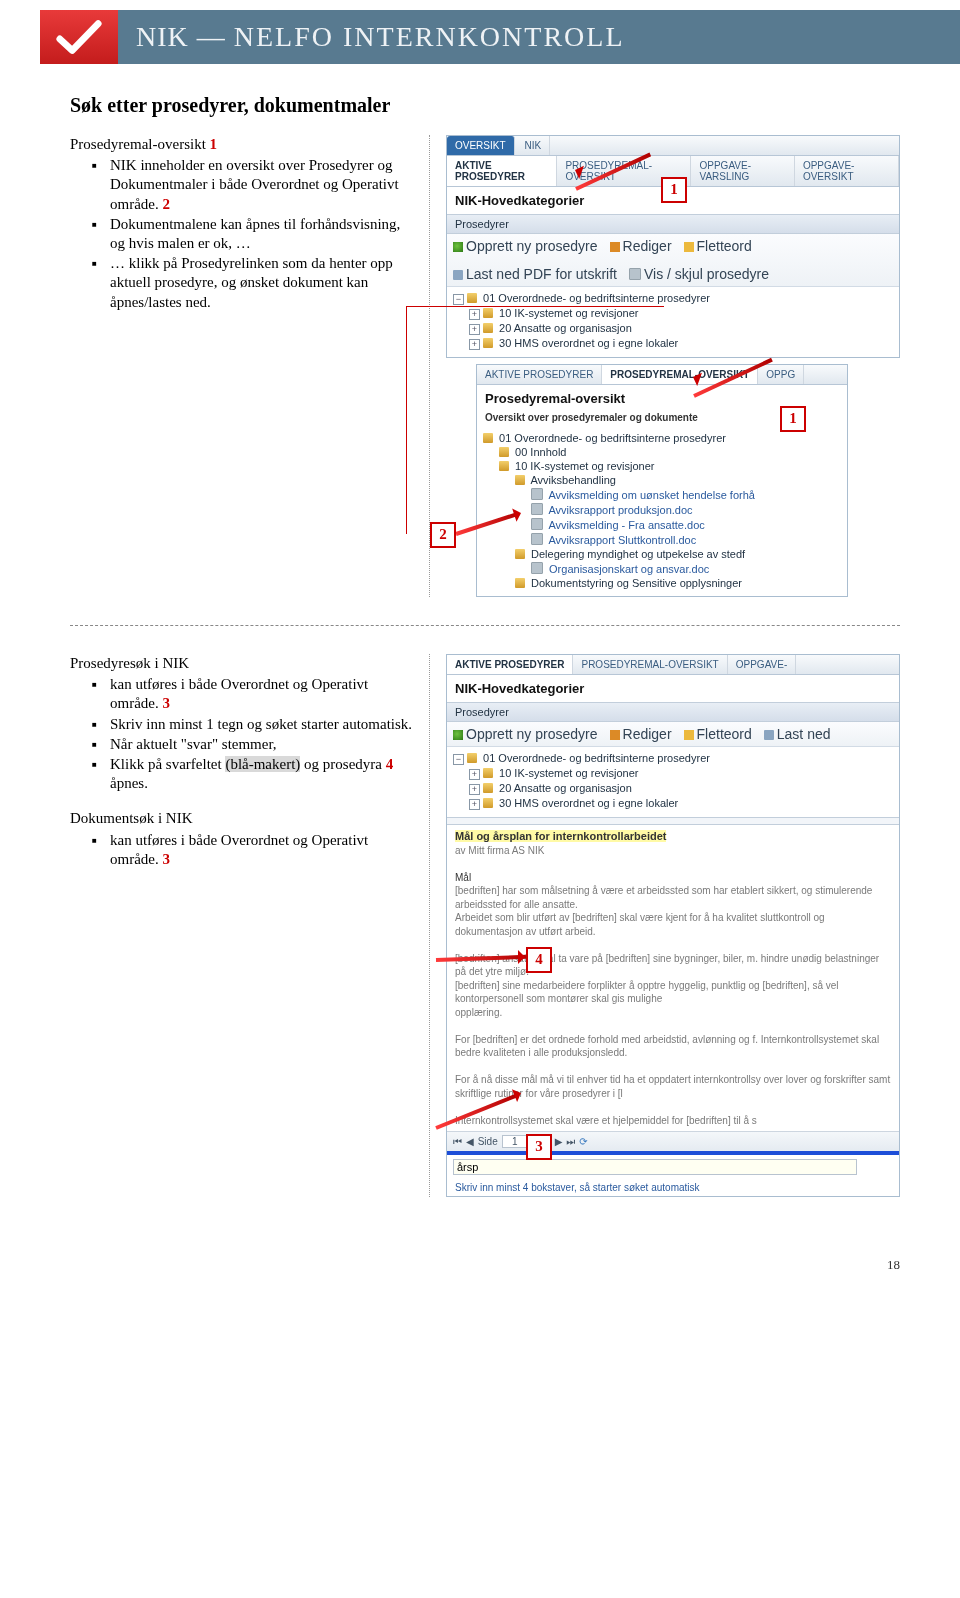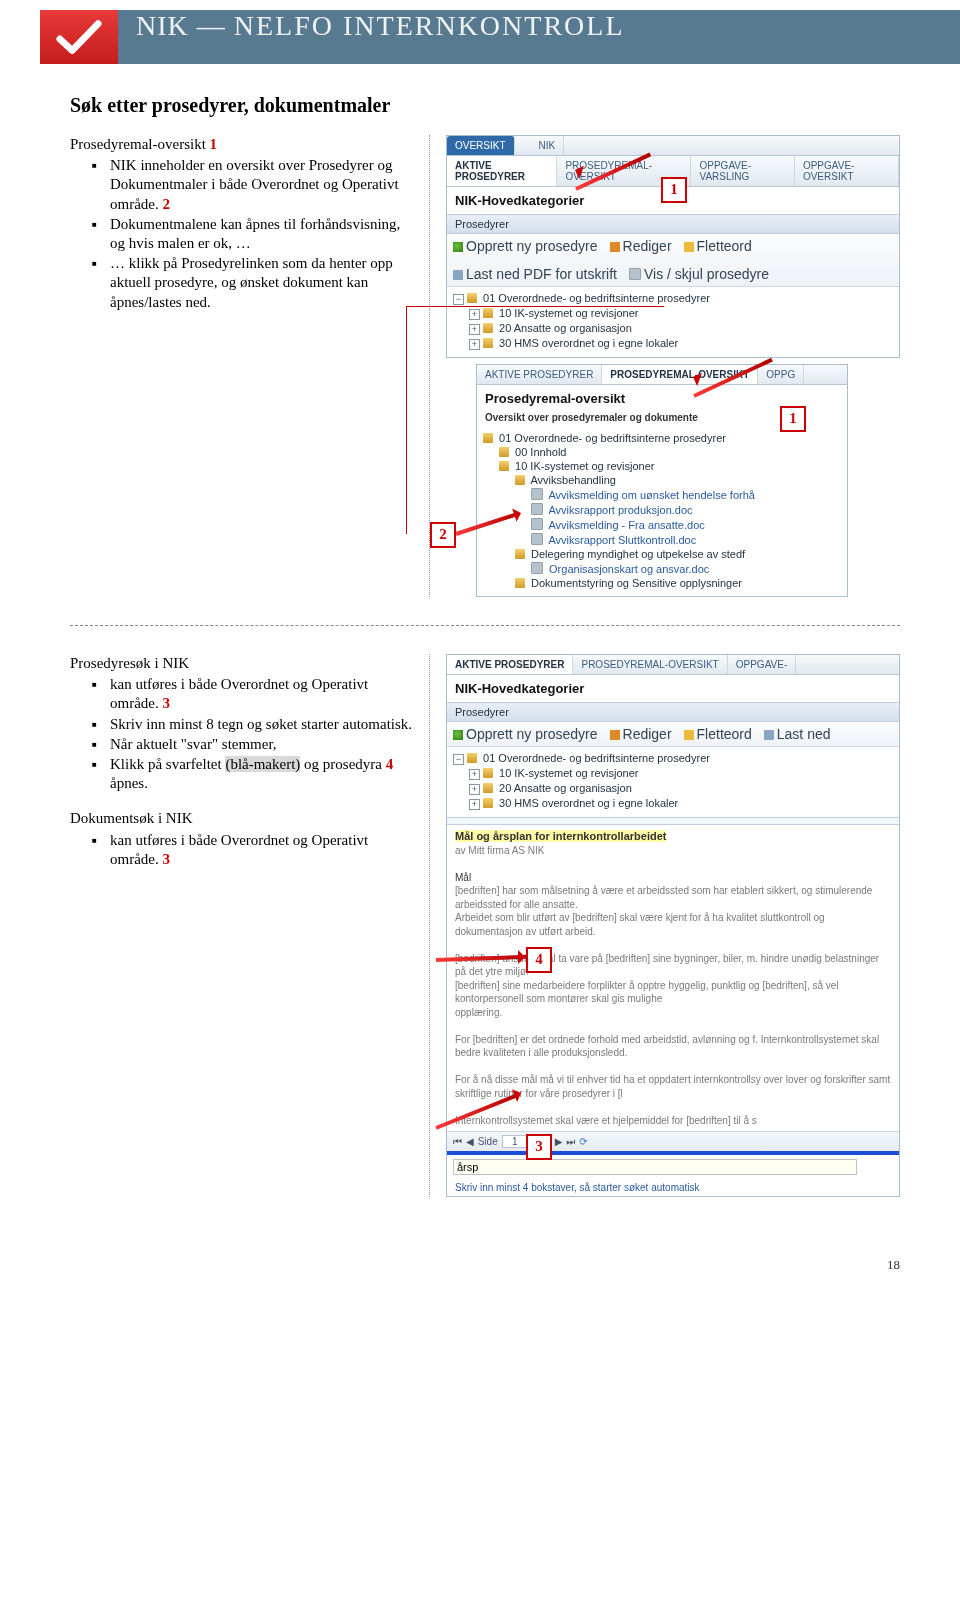--- a/index.html
+++ b/index.html
@@ -1,17 +1,17 @@
 <!DOCTYPE html>
 <html><head>
 <meta charset="utf-8">
 <style>
   body{margin:0;font-family:"Times New Roman",serif;background:#fff;color:#000;width:960px}
   .page{padding:0 60px 20px 70px}
-  .logo-band{height:54px;background:#587a90;display:flex;margin-left:40px;margin-right:0}
+  .logo-band{height:54px;background:#587a90;display:flex;align-items:center;margin-left:40px;margin-right:0}
   .logo-wrap{margin:10px 0 30px 0}
   .logo-check{width:78px;height:54px;background:linear-gradient(to bottom,#e83a3a,#c41c1c);display:flex;align-items:center;justify-content:center}
   .logo-check svg{width:48px;height:40px}
   .logo-text{color:#eef2f5;font-size:28px;letter-spacing:1px;font-family:Georgia,serif;margin-left:18px;text-transform:uppercase}
   .logo-text .dash{margin:0 8px}
   .logo-text .sub{font-variant:small-caps;letter-spacing:2px}
   h2.sec{font-size:20px;font-weight:bold;margin:0 0 18px 0}
   .two-col{display:flex;gap:10px}
   .lcol{width:360px;font-size:15px;line-height:1.28}
   .rcol{flex:1}
@@ -20,21 +20,21 @@
   ul.b>li{position:relative;padding-left:18px;margin:0 0 1px 0}
   ul.b>li:before{content:"■";font-size:8px;position:absolute;left:0;top:5px}
   .rednum{color:#c00;font-weight:bold}
   .hlite{background:#d9d9d9}
   hr.dash{border:none;border-top:1.5px dashed #888;margin:28px 0}
   
   .shot{border:1px solid #a9bdd0;font-family:Tahoma,Arial,sans-serif;font-size:11px;background:#fff;position:relative}
   .tabrow{display:flex;background:linear-gradient(#f8fafc,#e1e8ef);border-bottom:1px solid #b7c6d6}
   .tabrow .tab{padding:4px 8px;color:#3a5d80;font-size:10px;border-right:1px solid #cfd7e0}
   .tabrow .tab.on{background:#fff;font-weight:bold;color:#234}
-  .tabrow .tab.blue{background:#2f6aa8;color:#fff;border-radius:3px 3px 0 0;margin-right:16px}
+  .tabrow .tab.blue{background:#2f6aa8;color:#fff;border-radius:3px 3px 0 0;margin-right:2px}
   .hd{font-weight:bold;font-size:13px;padding:6px 8px;color:#111;background:#fff}
   .panelh{background:linear-gradient(#e8eef5,#d5deea);border-top:1px solid #c2cedb;border-bottom:1px solid #c2cedb;padding:3px 8px;font-weight:normal;color:#234;font-size:11px}
   .tb{display:flex;gap:12px;padding:4px 6px;background:linear-gradient(#fbfcfe,#eef2f6);border-bottom:1px solid #d2dbe5;font-size:14px;color:#345;flex-wrap:wrap}
   .tb span{white-space:nowrap}
   .ic{display:inline-block;width:10px;height:10px;vertical-align:-1px;margin-right:3px}
   .ic.g{background:radial-gradient(circle at 40% 40%,#6ec23f,#2d7a16)}
   .ic.o{background:#dc8a26}
   .ic.y{background:#ecb93d}
   .ic.f{background:linear-gradient(#f3cf6b,#d09a2a);border-radius:1px}
   .ic.p{background:#8aa5c1;border-radius:1px}
@@ -169,21 +169,21 @@
     </div>
   </div>
 
   <hr class="dash">
 
   <div class="two-col">
     <div class="lcol">
       <p class="sub-h">Prosedyresøk i NIK</p>
       <ul class="b">
         <li><span>kan utføres i både Overordnet og Operativt område. </span><span class="rednum">3</span></li>
-        <li>Skriv inn minst 8 tegn og søket starter automatisk.</li>
+        <li>Skriv inn minst 1 tegn og søket starter automatisk.</li>
         <li>Når aktuelt "svar" stemmer,</li>
         <li><span>Klikk på svarfeltet </span><span class="hlite">(blå-makert)</span><span> og prosedyra </span><span class="rednum">4</span><span> åpnes.</span></li>
       </ul>
       <p class="sub-h" style="margin-top:16px">Dokumentsøk i NIK</p>
       <ul class="b">
         <li><span>kan utføres i både Overordnet og Operativt område. </span><span class="rednum">3</span></li>
       </ul>
     </div>
     <div class="dotsep"></div>
     <div class="rcol rcol-lower">

